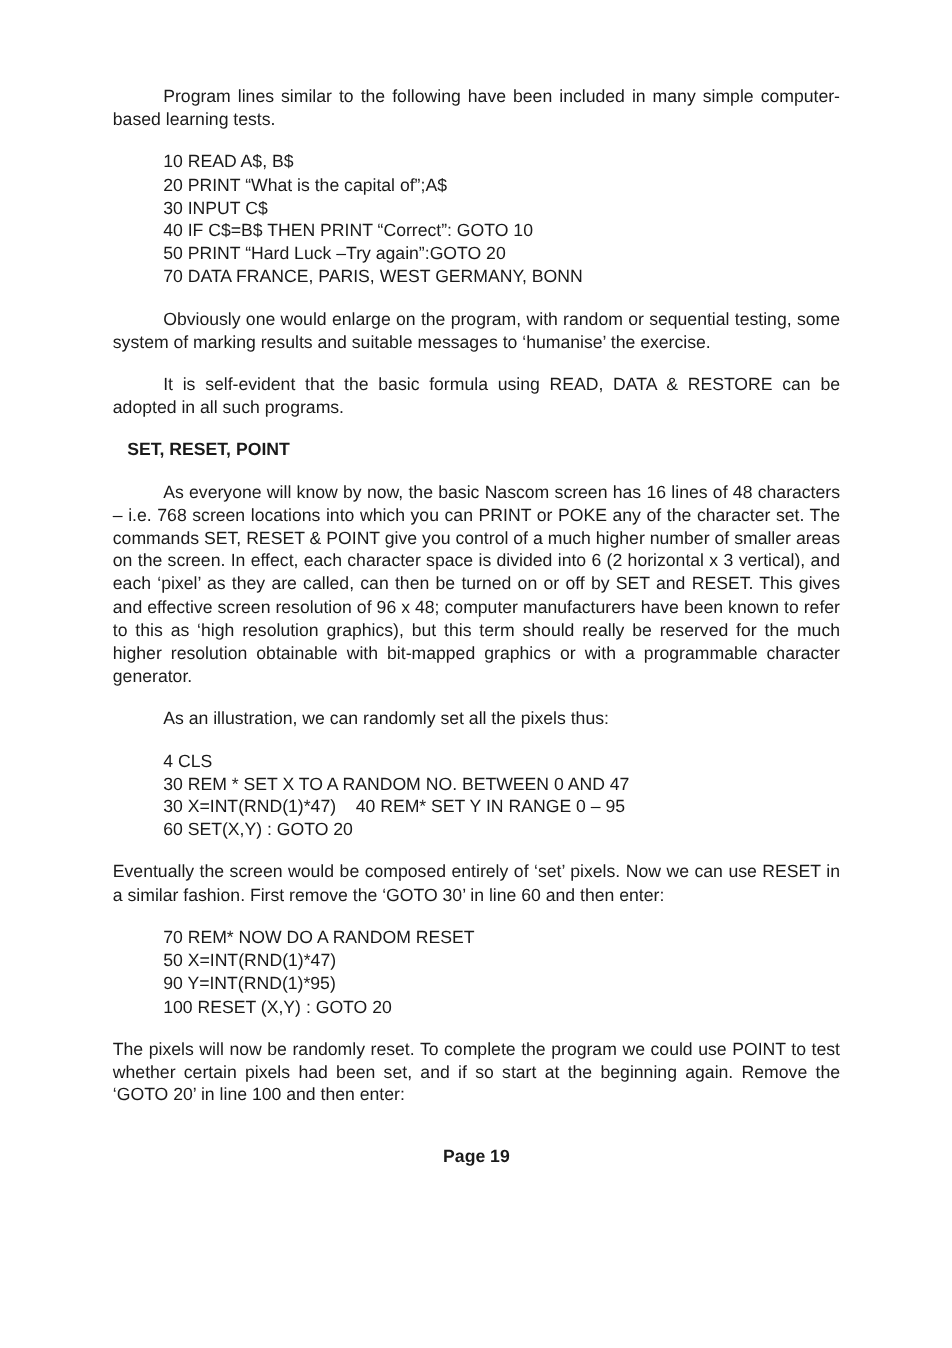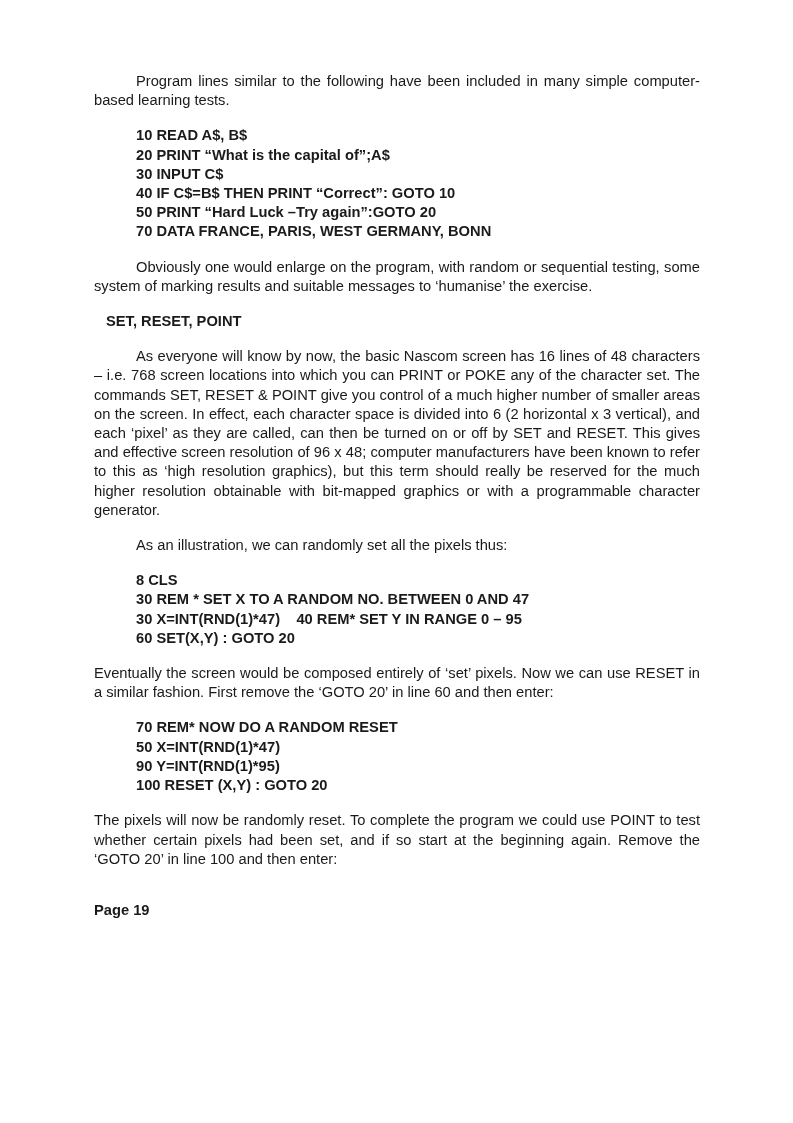--- a/index.html
+++ b/index.html
@@ -23,34 +23,34 @@
   .para {
     margin: 0 0 16px 0;
     text-align: justify;
     text-align-last: left;
   }
   .para.indent {
     text-indent: 42px;
   }
   .code-block {
     margin: 0 0 16px 42px;
-    font-weight: bold;
   }
   .code-line {
     white-space: pre;
     font-family: "Liberation Sans", sans-serif;
   }
   .section-heading {
     font-weight: bold;
     font-size: 14.7px;
     line-height: 19.2px;
     margin: 0 0 16px 12px;
   }
   .page-footer {
     margin-top: 32px;
+    text-align: center;
     font-weight: bold;
   }
 </style>
 </head>
 <body>
 
 <div class="page">
 
   <p class="para indent">Program lines similar to the following have been included in many simple computer-based learning tests.</p>
 
@@ -58,35 +58,36 @@
     <div class="code-line">10 READ A$, B$</div>
     <div class="code-line">20 PRINT “What is the capital of”;A$</div>
     <div class="code-line">30 INPUT C$</div>
     <div class="code-line">40 IF C$=B$ THEN PRINT “Correct”: GOTO 10</div>
     <div class="code-line">50 PRINT “Hard Luck –Try again”:GOTO 20</div>
     <div class="code-line">70 DATA FRANCE, PARIS, WEST GERMANY, BONN</div>
   </div>
 
   <p class="para indent">Obviously one would enlarge on the program, with random or sequential testing, some system of marking results and suitable messages to ‘humanise’ the exercise.</p>
 
+  <p class="para indent">It is self-evident that the basic formula using READ, DATA &amp; RESTORE can be adopted in all such programs.</p>
 
   <h2 class="section-heading">SET, RESET, POINT</h2>
 
   <p class="para indent">As everyone will know by now, the basic Nascom screen has 16 lines of 48 characters – i.e. 768 screen locations into which you can PRINT or POKE any of the character set. The commands SET, RESET &amp; POINT give you control of a much higher number of smaller areas on the screen. In effect, each character space is divided into 6 (2 horizontal x 3  vertical), and each ‘pixel’ as they are called, can then be turned on or off by SET and RESET. This gives and effective screen resolution of 96 x 48; computer manufacturers have been known to refer to this as ‘high resolution graphics), but this term should really be reserved for the much higher resolution obtainable with bit-mapped graphics or with a programmable character generator.</p>
 
   <p class="para indent">As an illustration, we can randomly set all the pixels thus:</p>
 
   <div class="code-block">
-    <div class="code-line">8 CLS</div>
+    <div class="code-line">4 CLS</div>
     <div class="code-line">30 REM * SET X TO A RANDOM NO. BETWEEN 0 AND 47</div>
     <div class="code-line">30 X=INT(RND(1)*47)    40 REM* SET Y IN RANGE 0 – 95</div>
     <div class="code-line">60 SET(X,Y) : GOTO 20</div>
   </div>
 
-  <p class="para">Eventually the screen would be composed entirely of ‘set’ pixels. Now we can use RESET in a similar fashion. First remove the ‘GOTO 20’ in line 60 and then enter:</p>
+  <p class="para">Eventually the screen would be composed entirely of ‘set’ pixels. Now we can use RESET in a similar fashion. First remove the ‘GOTO 30’ in line 60 and then enter:</p>
 
   <div class="code-block">
     <div class="code-line">70 REM* NOW DO A RANDOM RESET</div>
     <div class="code-line">50 X=INT(RND(1)*47)</div>
     <div class="code-line">90 Y=INT(RND(1)*95)</div>
     <div class="code-line">100 RESET (X,Y) : GOTO 20</div>
   </div>
 
   <p class="para">The pixels will now be randomly reset. To complete the program we could use POINT to test whether certain pixels had been set, and if so start at the beginning again. Remove the ‘GOTO 20’ in line 100 and then enter:</p>
 

